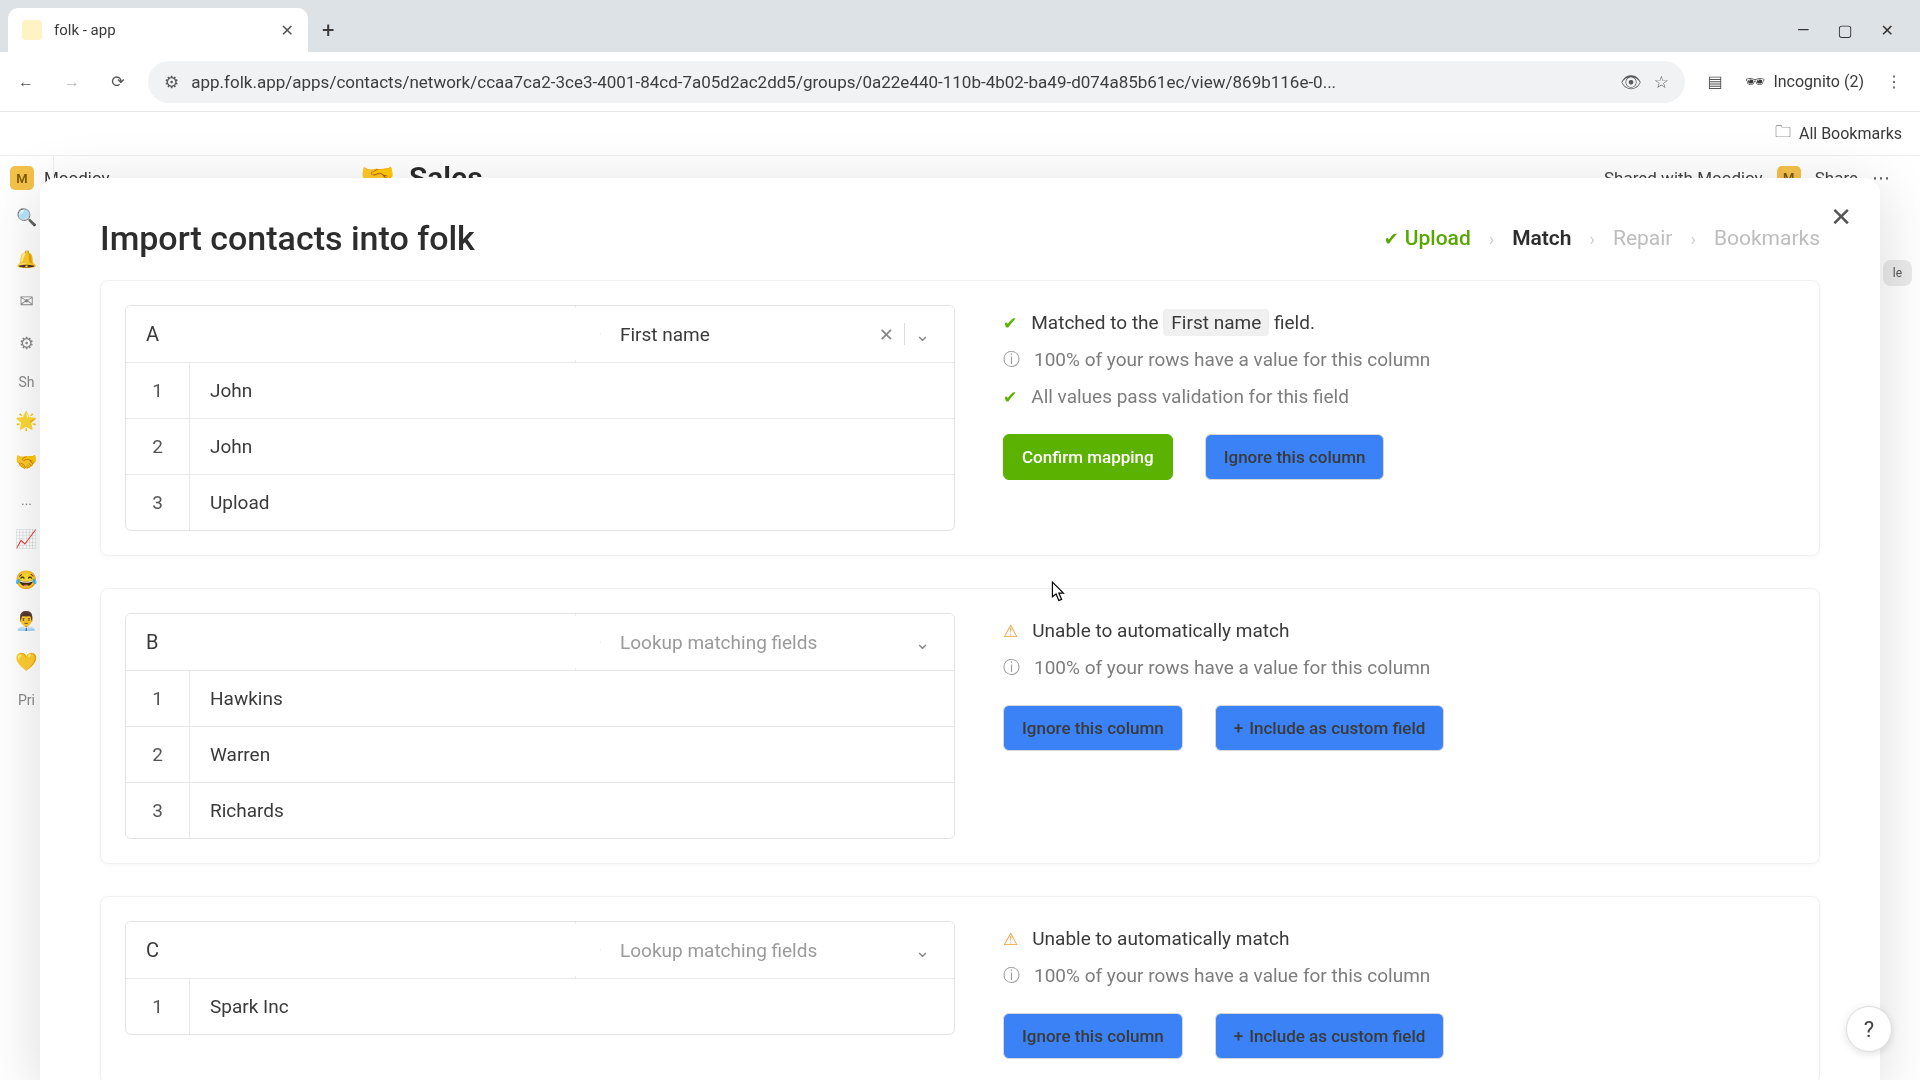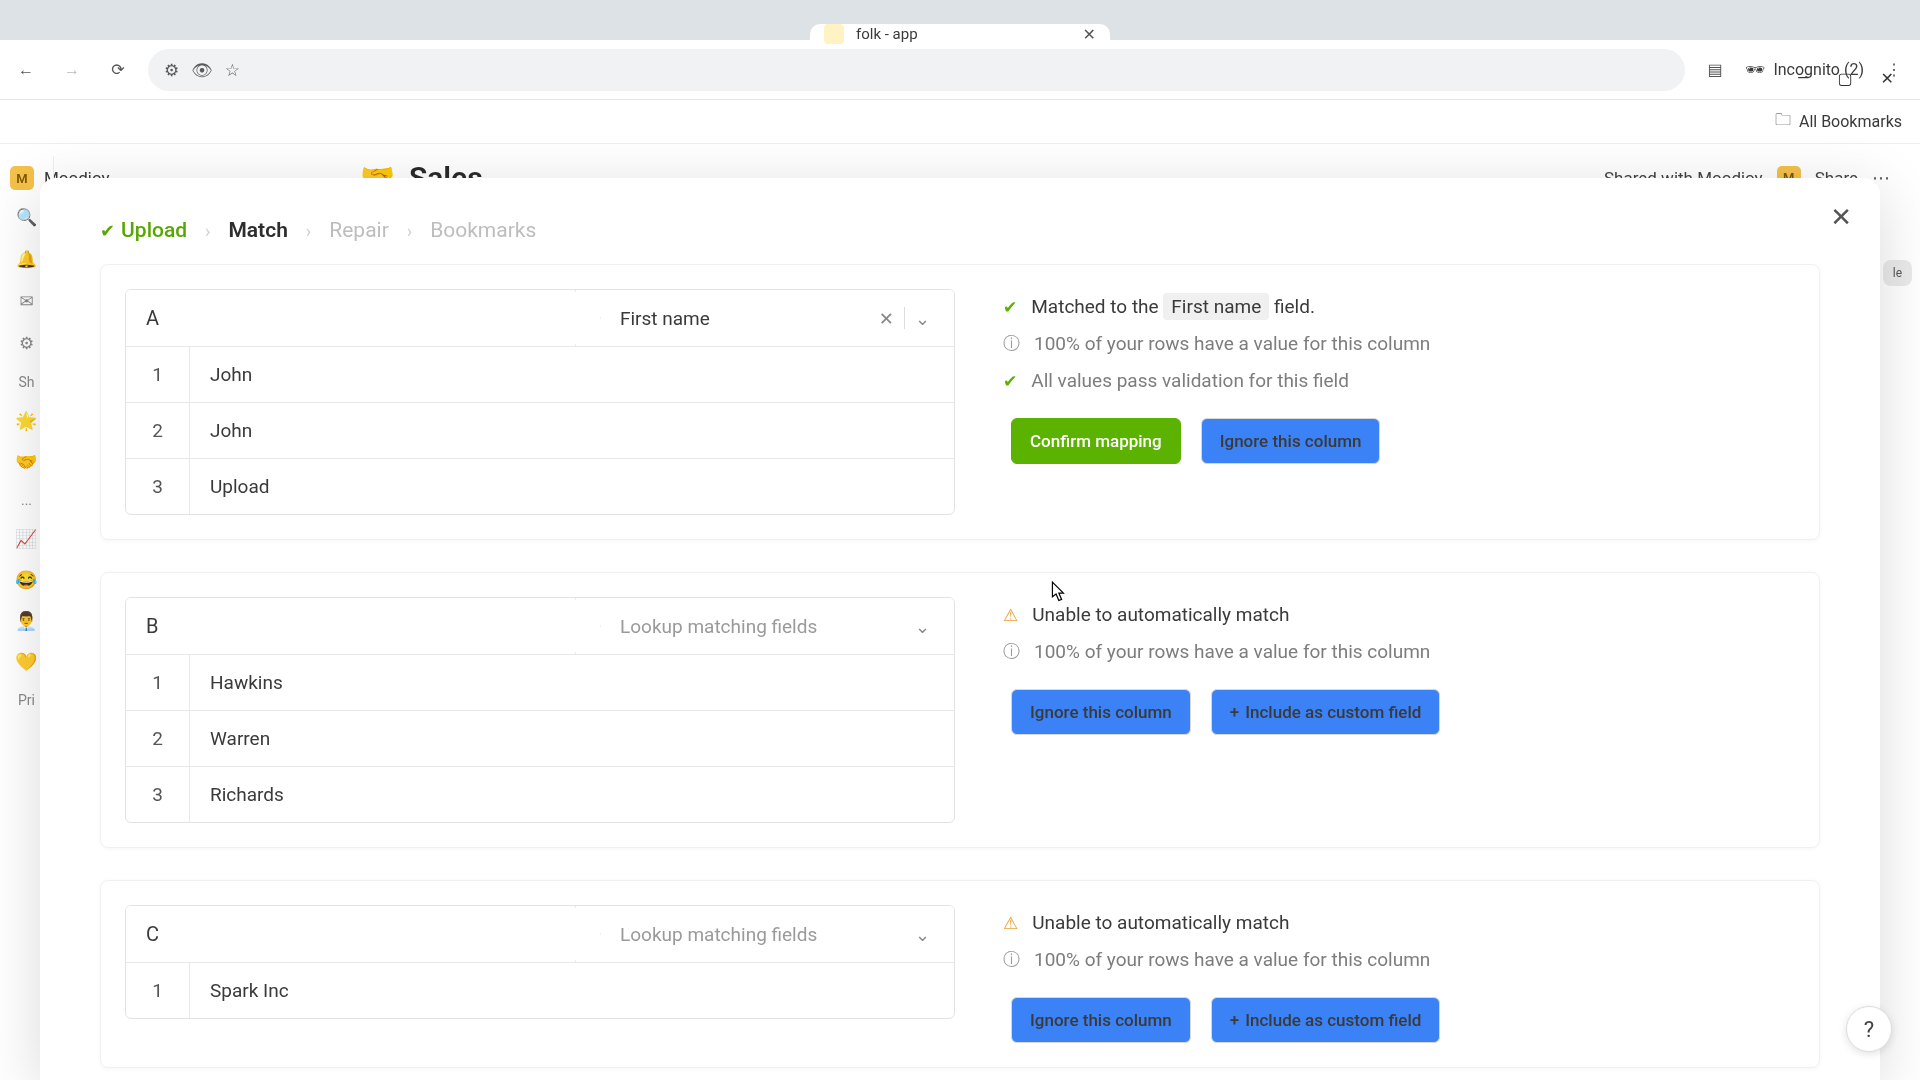--- a/index.html
+++ b/index.html
@@ -1,20 +1,20 @@
 <!DOCTYPE html>
 <html><head>
 <meta charset="utf-8">
 <style>
   * { margin: 0; padding: 0; box-sizing: border-box; font-family: -apple-system, BlinkMacSystemFont, "Segoe UI", Roboto, sans-serif; }
   body { background: #fff; width: 1920px; height: 1080px; overflow: hidden; position: relative; }
 
   
   .browser-chrome { background: #dde2e6; }
-  .tabs-bar { display: flex; align-items: center; padding: 24px 8px 0 8px; height: 40px; flex-direction: column; }
+  .tabs-bar { display: flex; align-items: center; padding: 8px 8px 0 8px; height: 52px; }
   .tab { background: #fff; border-radius: 10px 10px 0 0; display: flex; align-items: center; padding: 0 14px; height: 44px; gap: 12px; min-width: 300px; position: relative; }
   .tab-favicon { width: 20px; height: 20px; background: #fff3c4; border-radius: 4px; }
   .tab-title { font-size: 15px; color: #3a3a3a; flex: 1; }
   .tab-close { color: #555; font-size: 16px; cursor: pointer; }
   .new-tab-btn { color: #3a3a3a; font-size: 22px; padding: 0 14px; cursor: pointer; }
   .win-controls { margin-left: auto; display: flex; gap: 28px; padding-right: 18px; color: #333; font-size: 16px; }
   .win-controls span { cursor: pointer; }
 
   .addr-bar { background: #fff; display: flex; align-items: center; padding: 10px 10px; gap: 14px; border-bottom: 1px solid #e5e5e5; height: 60px; }
   .addr-btn { width: 32px; height: 32px; display: flex; align-items: center; justify-content: center; color: #555; cursor: pointer; }
@@ -70,21 +70,21 @@
 
   .status-line { display: flex; align-items: center; gap: 14px; font-size: 19px; margin-bottom: 14px; }
   .status-icon { font-size: 17px; }
   .status-icon.ok { color: #5cb200; }
   .status-icon.info { color: #9a9a9a; }
   .status-icon.warn { color: #e8a13a; }
   .status-text { color: #7d7d7d; }
   .status-text .dark { color: #3a3a3a; }
   .field-pill { background: #f0f0f0; padding: 2px 8px; border-radius: 4px; color: #3a3a3a; }
 
-  .btn-row { display: flex; gap: 20px; margin-top: 26px; margin-left: 8px; }
+  .btn-row { display: flex; gap: 32px; margin-top: 26px; }
   .btn { padding: 12px 18px; border-radius: 6px; font-size: 17px; cursor: pointer; border: 1px solid #d8d8d8; background: #3b82f6; color: #3a3a3a; font-weight: 500; display: flex; align-items: center; gap: 6px; }
   .btn.primary { background: #5cb200; color: #fff; border-color: #5cb200; }
 
   .cursor-overlay { position: absolute; width: 22px; height: 28px; pointer-events: none; z-index: 9999; }
 
   .help-fab { position: fixed; bottom: 28px; right: 28px; width: 46px; height: 46px; border-radius: 50%; background: #fff; border: 1px solid #ddd; box-shadow: 0 2px 8px rgba(0,0,0,0.12); display: flex; align-items: center; justify-content: center; font-size: 22px; color: #444; cursor: pointer; }
 
   .right-floating-toggle { position: absolute; top: 260px; right: 8px; background: #eaeaea; border-radius: 8px; padding: 6px 10px; font-size: 12px; color: #555; }
 </style>
 </head>
@@ -103,20 +103,21 @@
       <span>▢</span>
       <span>✕</span>
     </div>
   </div>
   <div class="addr-bar">
     <span class="addr-btn">←</span>
     <span class="addr-btn disabled">→</span>
     <span class="addr-btn">⟳</span>
     <div class="addr-field">
       <span class="addr-icon">⚙</span>
+      <input class="addr-url" value="app.folk.app/apps/contacts/network/ccaa7ca2-3ce3-4001-84cd-7a05d2ac2dd5/groups/0a22e440-110b-4b02-ba49-d074a85b61ec/view/869b116e-0..." style="">
       <span class="addr-icon">👁</span>
       <span class="addr-icon">☆</span>
     </div>
     <span class="addr-btn">▤</span>
     <div class="incognito-badge">
       <span>🕶</span>
       <span>Incognito (2)</span>
     </div>
     <span class="addr-btn">⋮</span>
   </div>
@@ -158,20 +159,21 @@
     <span>Share</span>
     <span class="ellipsis-btn">⋯</span>
   </div>
 </div>
 
 <div class="right-floating-toggle">le</div>
 
 <div class="modal-backdrop">
   <span class="modal-close">✕</span>
   <div class="modal-header">
+    <div class="modal-title">Import contacts into folk</div>
     <div class="steps">
       <div class="step done">
         <span class="step-check">✔</span>
         <span>Upload</span>
       </div>
       <span class="step-sep">›</span>
       <div class="step current">
         <span>Match</span>
       </div>
       <span class="step-sep">›</span>

